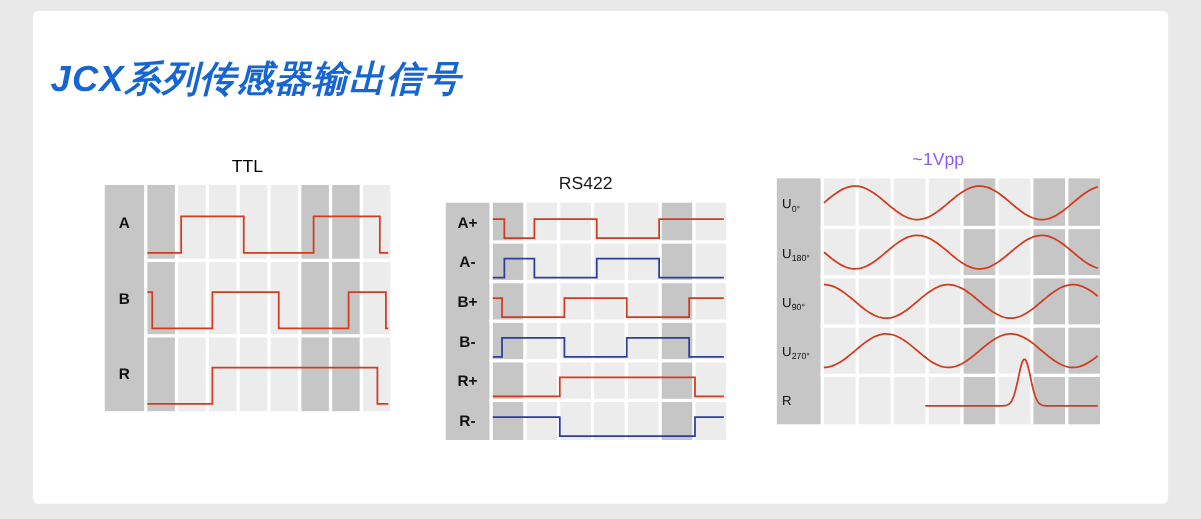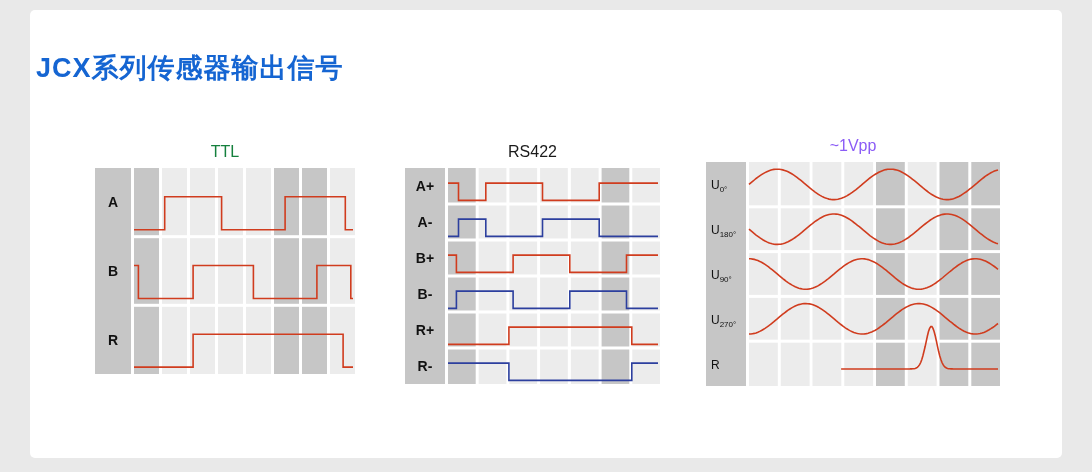--- a/index.html
+++ b/index.html
@@ -8,47 +8,47 @@
     background:#e9e9e9;
     font-family:"Liberation Sans",sans-serif;
     position:relative;overflow:hidden;
   }
   .card{
     position:absolute;left:30px;top:10px;
     width:1032px;height:448px;
     background:#ffffff;border-radius:5px;
   }
   .main-title{
-    position:absolute;left:6px;top:40px;
-    font-size:27px;font-weight:bold;
-    color:#1565d2;letter-spacing:1px;
+    position:absolute;left:16px;top:40px;
+    font-size:33px;font-weight:bold;
+    color:#1565d2;letter-spacing:1px;font-style:italic;
   }
   .panel-group{position:absolute}
   .pg-0{left:65px;top:126px;width:260px}
-  .pg-1{left:375px;top:126px;width:255px}
+  .pg-1{left:375px;top:142px;width:255px}
   .pg-2{left:676px;top:120px;width:294px}
   .panel-title{
     text-align:center;font-size:16px;color:#1a1a1a;
     height:32px;line-height:32px;
   }
   .panel-canvas{position:relative;width:100%}
   .pg-0 .panel-canvas{height:206px}
   .pg-1 .panel-canvas{height:216px}
   .pg-2 .panel-canvas{height:200px}
   .panel-canvas svg{display:block}
 </style>
 </head>
 <body style="background: rgb(233, 233, 233);">
 
 <div class="page">
   <div class="card" style="background: rgb(255, 255, 255);">
     <div class="main-title" style="color: rgb(21, 101, 210);">JCX系列传感器输出信号</div>
 
     <div class="panel-group pg-0">
-      <div class="panel-title" style="color: #15803d;">TTL</div>
+      <div class="panel-title" style="color: #000000;">TTL</div>
       <div class="panel-canvas">
           <svg width="260" height="206">
             <rect x="0" y="0" width="36" height="206" fill="#c6c6c6"></rect>
             <rect x="39.0" y="0" width="25.0" height="206" fill="#c6c6c6"></rect>
             <rect x="67.0" y="0" width="25.0" height="206" fill="#ececec"></rect>
             <rect x="95.0" y="0" width="25.0" height="206" fill="#ececec"></rect>
             <rect x="123.0" y="0" width="25.0" height="206" fill="#ececec"></rect>
             <rect x="151.0" y="0" width="25.0" height="206" fill="#ececec"></rect>
             <rect x="179.0" y="0" width="25.0" height="206" fill="#c6c6c6"></rect>
             <rect x="207.0" y="0" width="25.0" height="206" fill="#c6c6c6"></rect>

